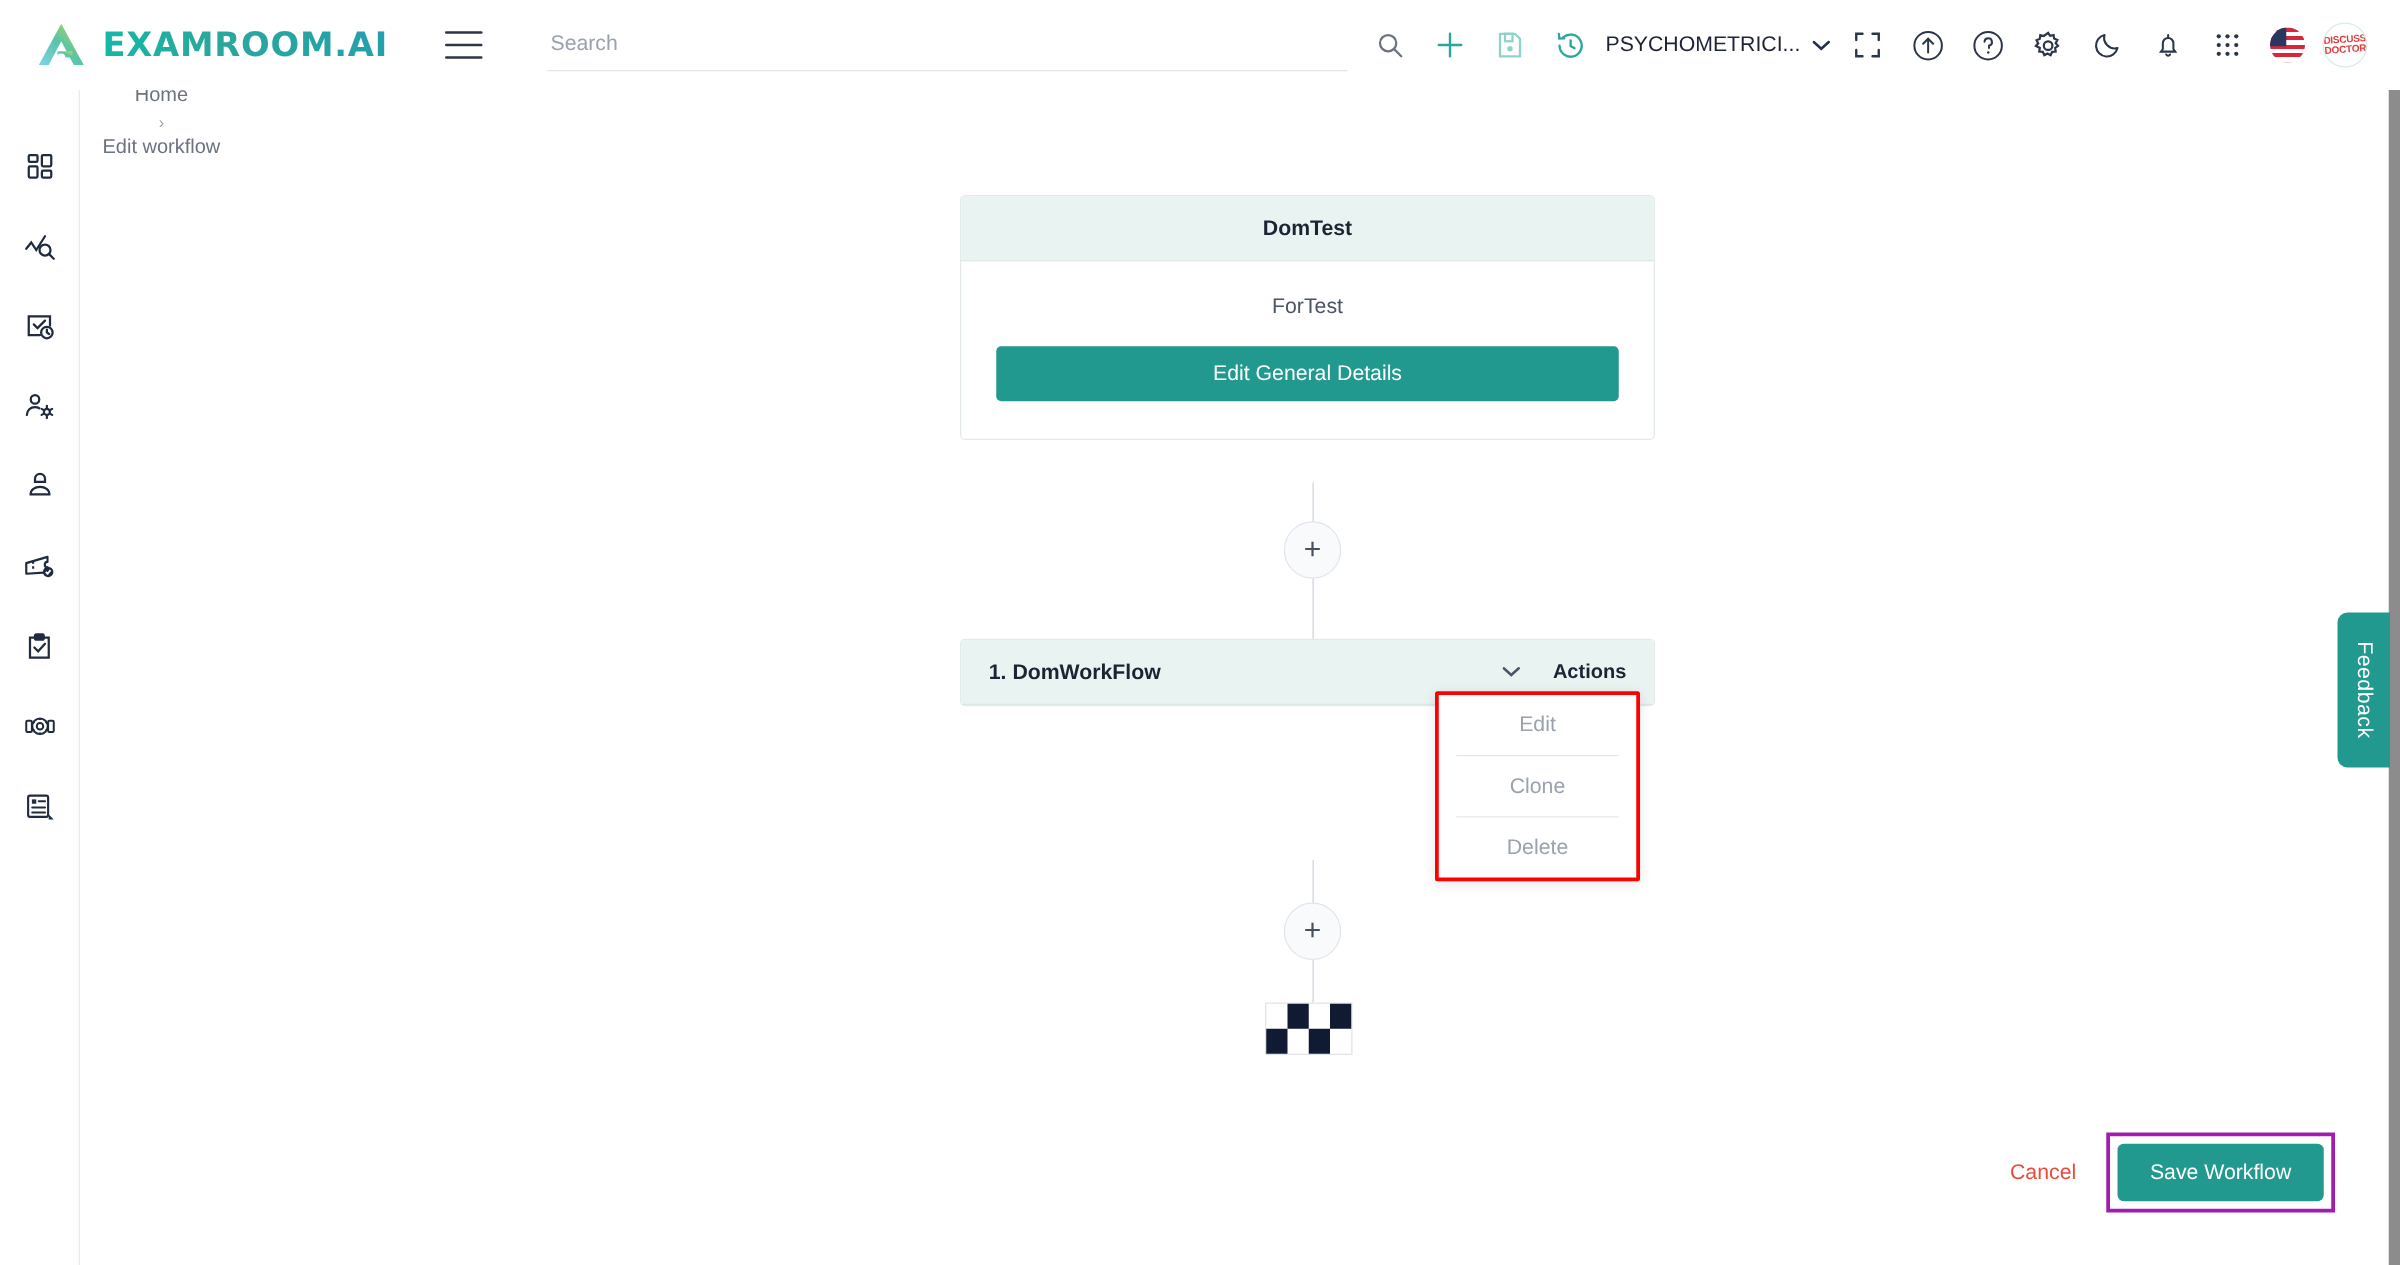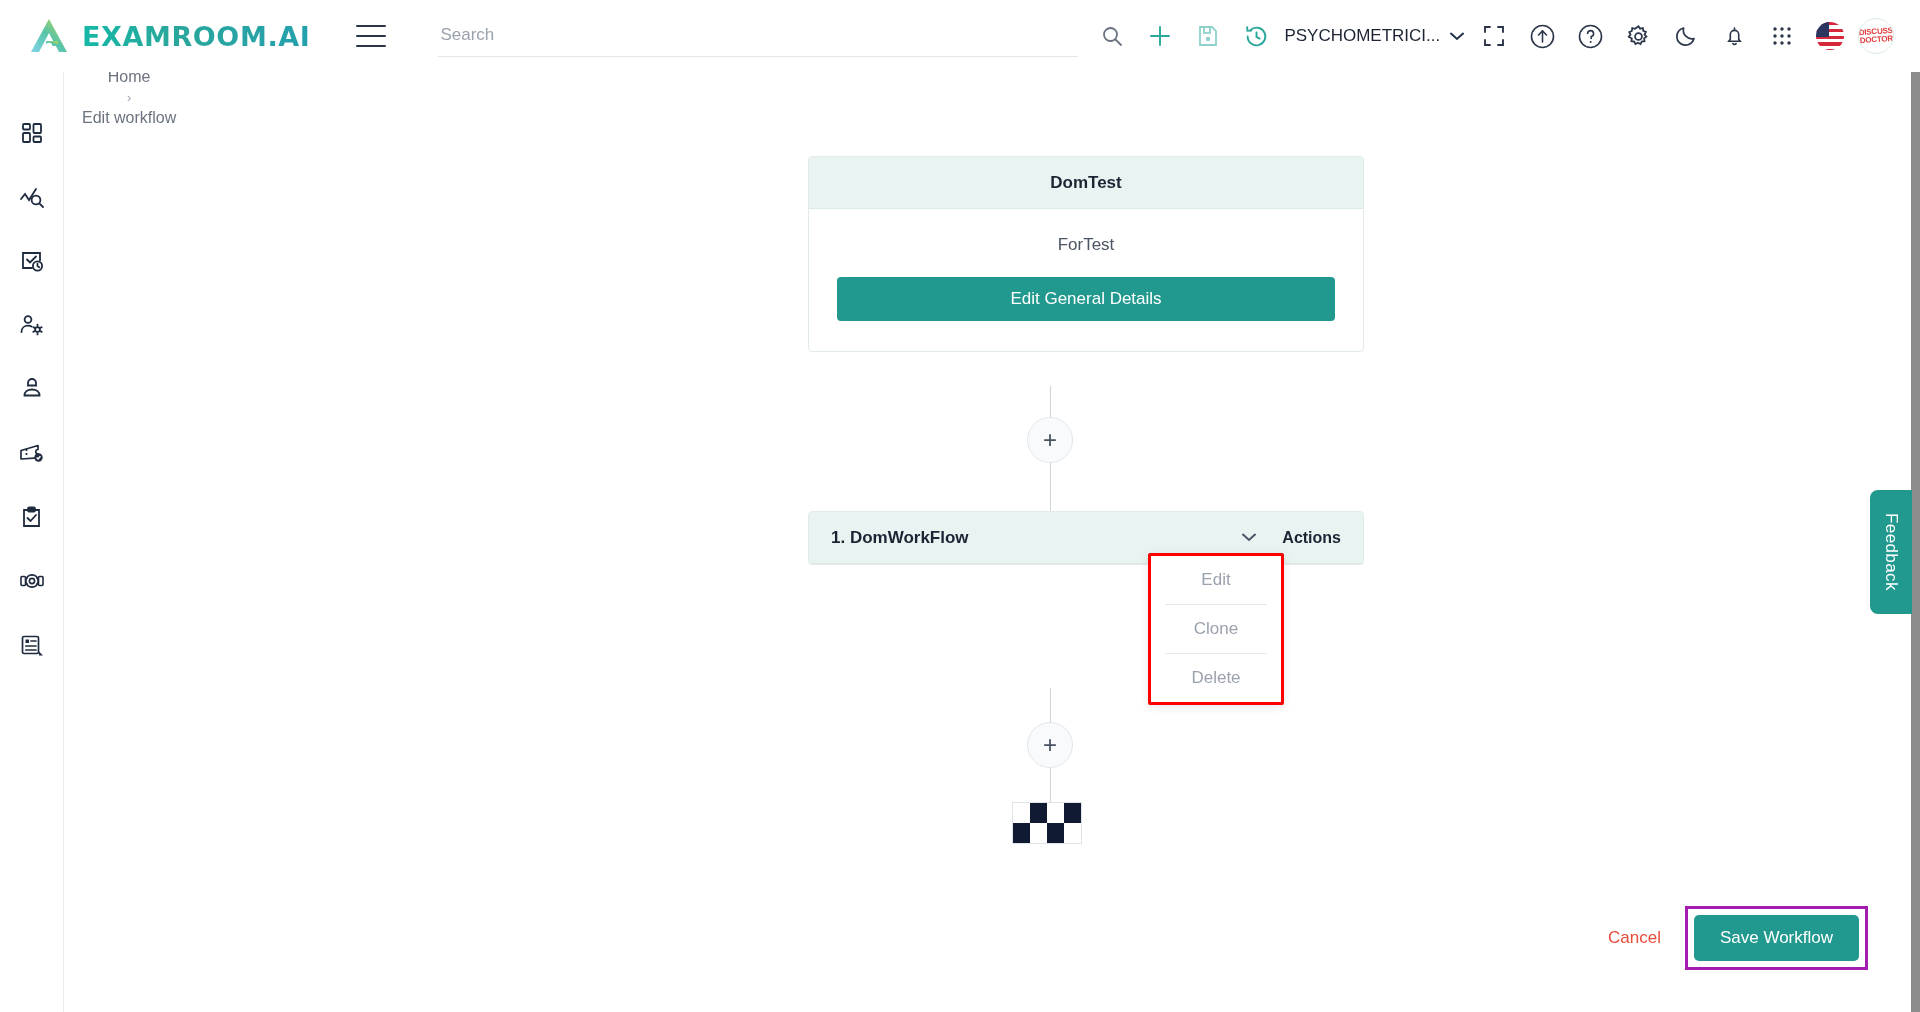--- a/index.html
+++ b/index.html
@@ -79,21 +79,21 @@
     position: absolute; left: 82px; top: 68px; display: flex; align-items: center;
     gap: 4px; font-size: 16px; color: #6b7280; z-index: 20; flex-direction: column;
   }
   .breadcrumb .sep { color: #9aa2ad; font-size: 13px; }
   .crumb { cursor: pointer; }
 
   
   .canvas { position: absolute; left: 64px; top: 96px; width: 1856px; height: 820px; }
 
   .node {
-    position: absolute; width: 556px; left: 744px;
+    position: absolute; width: 556px; left: 704px;
     background: #fff; border: 1px solid #e3ebe9; border-radius: 4px;
   }
   .node-head {
     background: #e9f3f1; border-bottom: 1px solid #dde9e7;
     height: 52px; display: flex; align-items: center; padding: 0 22px;
   }
   .node-head.center { justify-content: center; }
   .node-head .title { font-size: 17px; font-weight: 700; color: #1c2434; }
   .node-head .title.step { font-weight: 600; }
   .node-body { padding: 26px 28px 30px; display: flex; flex-direction: column;
@@ -123,21 +123,21 @@
   .finish-flag {
     position: absolute; left: 948px; width: 70px; height: 42px;
     border: 1px solid #dfe3ea; display: grid;
     grid-template-columns: repeat(4, 1fr); grid-template-rows: repeat(2, 1fr);
   }
   .finish-flag i { display: block; }
   .finish-flag i.d { background: #101a33; }
 
   
   .dropdown {
-    position: absolute; left: 1148px; top: 553px; width: 136px;
+    position: absolute; left: 1148px; top: 553px; width: 164px;
     background: #fff; border: 3px solid #ff0000; border-radius: 2px;
     box-shadow: 0 2px 10px rgba(0,0,0,.10); z-index: 60;
   }
   .dd-item {
     height: 48px; display: flex; align-items: center; justify-content: center;
     font-size: 17px; color: #9aa2ad; cursor: pointer;
   }
   .dd-sep { height: 1px; background: #e5e7eb; margin: 0 14px; }
 
   

